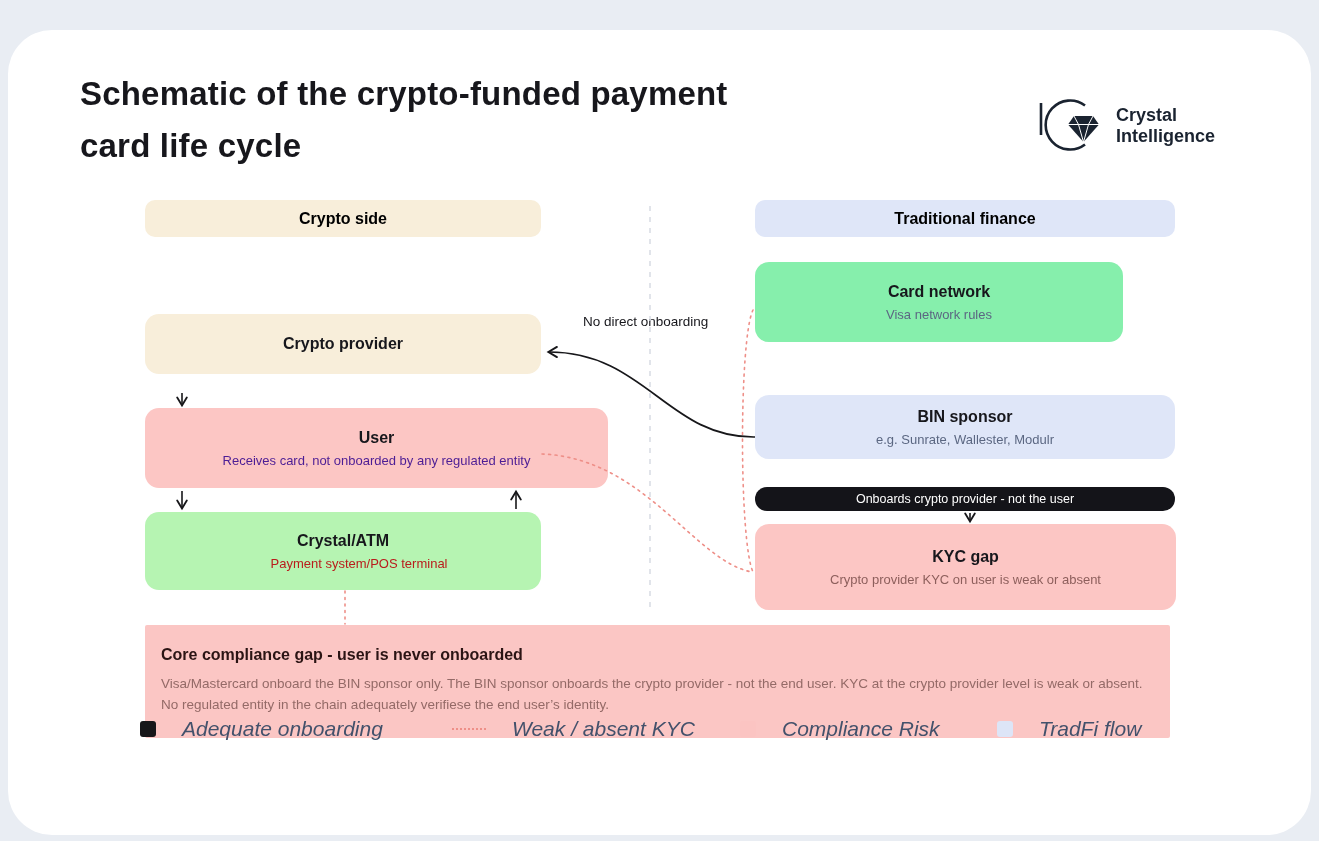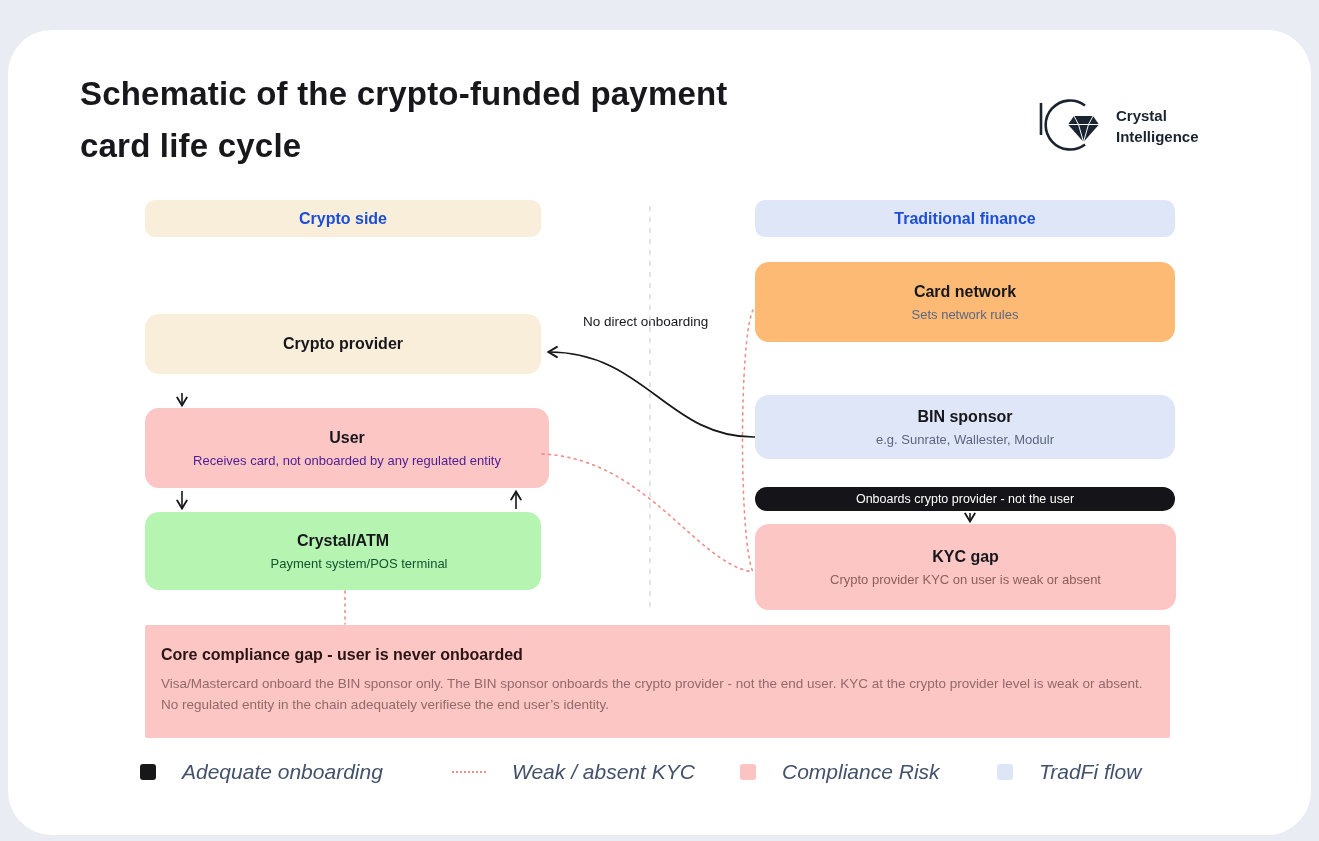--- a/index.html
+++ b/index.html
@@ -4,52 +4,52 @@
 <style>
   * { margin:0; padding:0; box-sizing:border-box; }
   html,body { width:1319px; height:841px; }
   body { background:#e9edf3; font-family:"Liberation Sans", sans-serif; color:#17171c; }
   .stage { position:relative; width:1319px; height:841px; overflow:hidden; }
   .card { position:absolute; left:8px; top:30px; width:1303px; height:805px; background:#ffffff; border-radius:44px; }
 
   .title { position:absolute; left:80px; top:68px; font-size:33px; line-height:52px; font-weight:700; color:#17171c; letter-spacing:0.2px; }
 
   .brand { position:absolute; left:1038px; top:96px; display:flex; align-items:center; gap:12px; }
-  .brand-text { display:flex; flex-direction:column; font-size:15px; font-weight:700; color:#1a2330; line-height:21px; }
+  .brand-text { display:flex; flex-direction:column; font-size:18px; font-weight:700; color:#1a2330; line-height:21px; }
 
-  .header-pill { position:absolute; height:37px; border-radius:10px; display:flex; align-items:center; justify-content:center; font-size:16px; font-weight:600; color:#1d4ed8; }
+  .header-pill { position:absolute; height:37px; border-radius:10px; display:flex; align-items:center; justify-content:center; font-size:16px; font-weight:600; color:#000000; }
   .hp-crypto  { left:145px; top:200px; width:396px; background:#f8eeda; }
   .hp-tradfi  { left:755px; top:200px; width:420px; background:#dfe6f8; }
 
   .node { position:absolute; border-radius:14px; display:flex; flex-direction:column; align-items:center; justify-content:center; text-align:center; gap:6px; padding:0 14px; }
   .node-title { font-size:16px; font-weight:600; color:#17171c; }
   .node-sub   { font-size:13px; font-weight:400; }
 
   .n-provider { left:145px; top:314px; width:396px; height:60px; background:#f8eeda; }
-  .n-user     { left:145px; top:408px; width:404px; height:80px; background:#fcc6c4; }
+  .n-user     { left:145px; top:408px; width:463px; height:80px; background:#fcc6c4; }
   .n-user .node-sub { color:#4c1d95;text-align:right; }
   .n-merchant { left:145px; top:512px; width:396px; height:78px; background:#b6f4b2; }
-  .n-merchant .node-sub { color:#14532d;margin-left:32px; }
-  .n-cardnet  { left:755px; top:262px; width:420px; height:80px; background:#fdba74; }
+  .n-merchant .node-sub { color:#b91c1c;margin-left:32px; }
+  .n-cardnet  { left:755px; top:262px; width:368px; height:80px; background:#86efac; }
   .n-cardnet .node-sub, .n-bin .node-sub { color:#5b6782; }
   .n-bin      { left:755px; top:395px; width:420px; height:64px; background:#dfe6f8; }
   .n-kyc      { left:755px; top:524px; width:421px; height:86px; background:#fcc6c4; }
   .n-kyc .node-sub { color:#8d5f5c; }
 
   .black-pill { position:absolute; left:755px; width:420px; background:#141419; border-radius:13px; color:#ffffff; font-size:12.5px; display:flex; align-items:center; justify-content:center; }
   .bp-1 { top:354px; height:25px; }
   .bp-2 { top:487px; height:24px; }
 
   .note { position:absolute; left:583px; top:314px; width:140px; font-size:13.5px; color:#17171c; }
 
   .core { position:absolute; left:145px; top:625px; width:1025px; height:113px; background:#fbc6c4; border-radius:2px; padding:21px 18px 0 16px; }
   .core-title { font-size:16px; font-weight:700; color:#2b1414; margin-bottom:9px; }
   .core-body  { font-size:13.5px; line-height:21px; color:#946a67; max-width:990px; }
 
-  .legend-item { position:absolute; top:758px; display:flex; align-items:center; gap:26px; height:28px;text-align:right; }
+  .legend-item { position:absolute; top:715px; display:flex; align-items:center; gap:26px; height:28px;text-align:right; }
   .li-1 { left:140px; } .li-2 { left:452px; } .li-3 { left:740px; } .li-4 { left:997px; }
   .legend-label { font-size:21px; font-style:italic; font-weight:500; color:#43516b; white-space:nowrap; }
   .swatch { width:16px; height:16px; border-radius:3px; flex:0 0 auto; }
   .sw-black { background:#17171a; }
   .sw-pink  { background:#fbc4c2; }
   .sw-lav   { background:#dde5f7; }
   .sw-dotted { width:34px; height:0; border-top:2.5px dotted #ee8f88; border-radius:0; }
 
   .overlay { position:absolute; left:0; top:0; width:1319px; height:841px; pointer-events:none; }
 </style>
@@ -93,21 +93,21 @@
     <div class="node-sub">Receives card, not onboarded by any regulated entity</div>
   </div>
 
   <div class="node n-merchant">
     <div class="node-title">Crystal/ATM</div>
     <div class="node-sub">Payment system/POS terminal</div>
   </div>
 
   <div class="node n-cardnet">
     <div class="node-title">Card network</div>
-    <div class="node-sub">Sets network rules</div>
+    <div class="node-sub">Visa network rules</div>
   </div>
 
 
   <div class="node n-bin">
     <div class="node-title">BIN sponsor</div>
     <div class="node-sub">e.g. Sunrate, Wallester, Modulr</div>
   </div>
 
   <div class="black-pill bp-2">
     <span>Onboards crypto provider - not the user</span>

